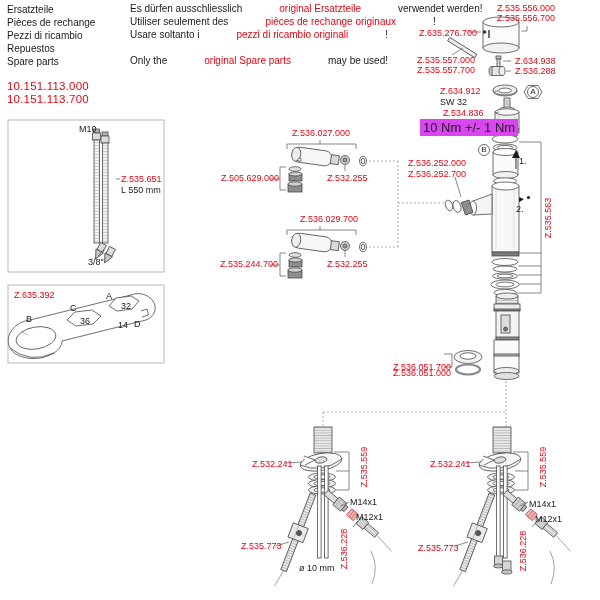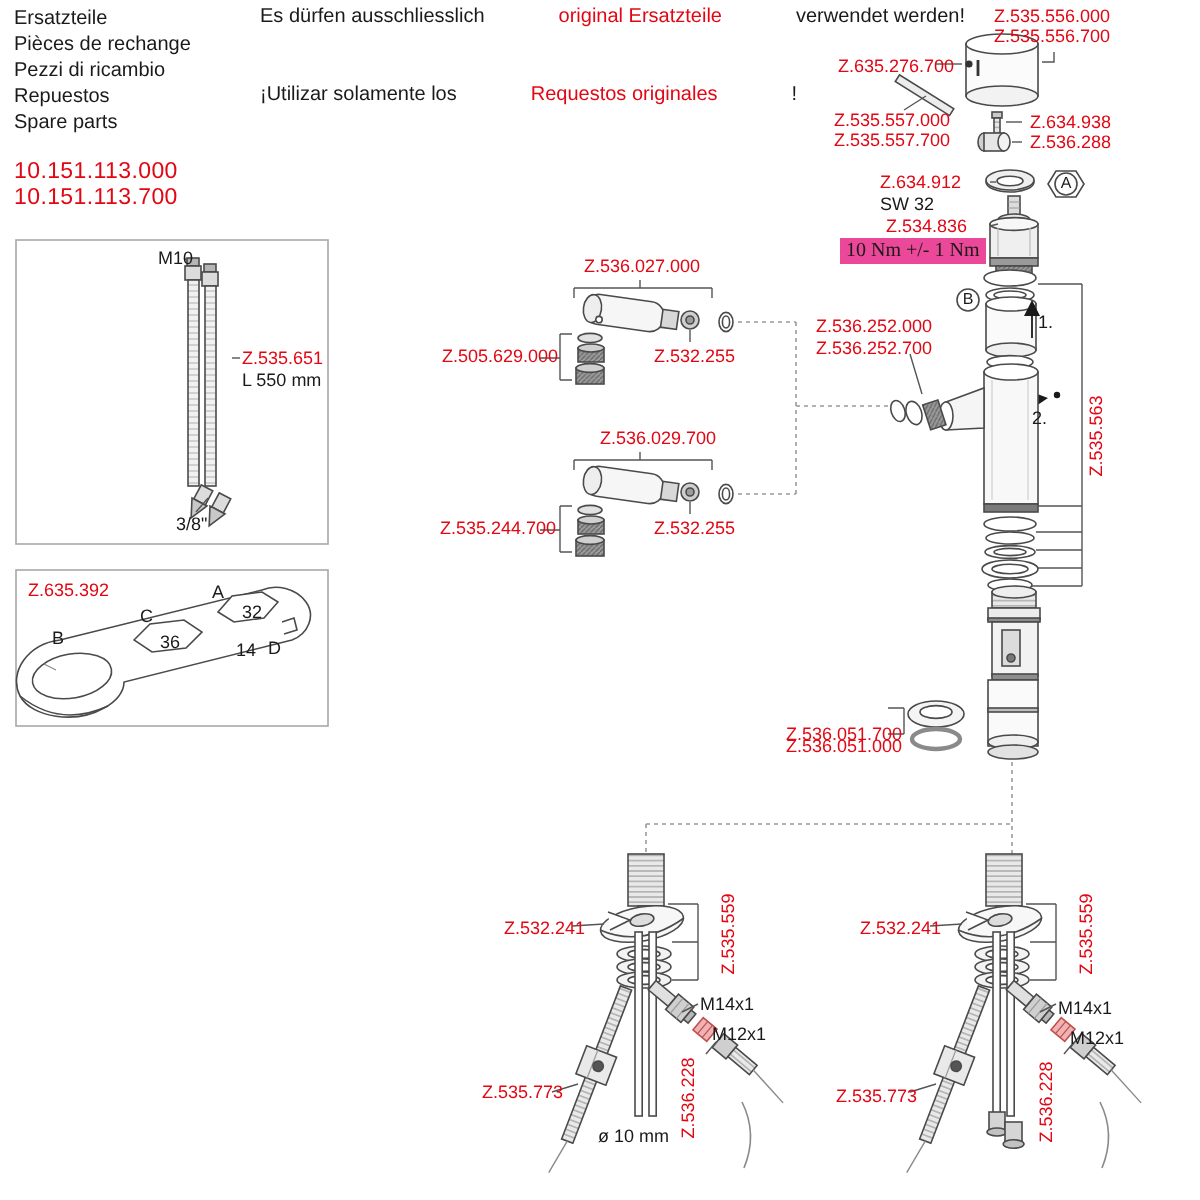--- a/index.html
+++ b/index.html
@@ -8,21 +8,21 @@
   svg{position:absolute;left:0;top:0;}
   .lbl{position:absolute;font-size:9px;line-height:10px;white-space:nowrap;}
   .red{color:#e30613;}
   .blk{color:#1a1a1a;}
   .hdr{font-size:10px;line-height:13px;}
   .notice-row{position:absolute;left:100px;font-size:10px;white-space:nowrap;}
   .notice-row span{margin-right:7px;margin-left:30px;}
   .prodnum{position:absolute;left:7px;font-size:11.5px;font-weight:normal;color:#e30613;letter-spacing:.2px;}
   .vert{transform:translate(-50%,-50%) rotate(-90deg);transform-origin:center;}
   .ctr{transform:translate(-50%,-50%);}
-  .torque{position:absolute;background:#ec4899;padding:1px 3px;font-size:10px;color:#1a1a1a;white-space:nowrap;font-family:Liberation Serif, serif;}
+  .torque{position:absolute;background:#d946ef;padding:1px 3px;font-size:13px;color:#1a1a1a;white-space:nowrap;}
   .cap-c{text-align:center;}
 </style>
 </head>
 <body>
 
 <div class="sheet">
 
 <svg width="600" height="600" viewBox="0 0 600 600">
   <defs>
     <pattern id="pbraid" width="4" height="3" patternUnits="userSpaceOnUse">
@@ -298,21 +298,23 @@
   </g>
 </svg>
 
 <div class="lbl hdr" style="left:7px;top:3px">Ersatzteile</div>
 <div class="lbl hdr" style="left:7px;top:16px">Pièces de rechange</div>
 <div class="lbl hdr" style="left:7px;top:29px">Pezzi di ricambio</div>
 <div class="lbl hdr" style="left:7px;top:42px">Repuestos</div>
 <div class="lbl hdr" style="left:7px;top:55px">Spare parts</div>
 
 <div class="notice-row" style="top:3px"><span class="blk">Es dürfen ausschliesslich</span><span class="red">original Ersatzteile</span><span class="blk">verwendet werden!</span></div>
-<div class="notice-row" style="top:42px"><span class="blk">¡Utilizar solamente los</span><span class="red">Requestos originales</span><span class="blk">!</span></div>
+<div class="notice-row" style="top:16px"><span class="blk">Utiliser seulement des</span><span class="red">pièces de rechange originaux</span><span class="blk">!</span></div>
+<div class="notice-row" style="top:29px"><span class="blk">Usare soltanto i</span><span class="red">pezzi di ricambio originali</span><span class="blk">!</span></div>
+<div class="notice-row" style="top:55px"><span class="blk">Only the</span><span class="red">original Spare parts</span><span class="blk">may be used!</span></div>
 
 <div class="prodnum" style="top:80px">10.151.113.000</div>
 <div class="prodnum" style="top:93px">10.151.113.700</div>
 
 <div class="lbl blk" style="left:79px;top:124px">M10</div>
 <div class="lbl red" style="left:121px;top:174px">Z.535.651</div>
 <div class="lbl blk" style="left:121px;top:185px">L 550 mm</div>
 <div class="lbl blk" style="left:88px;top:257px">3/8"</div>
 
 <div class="lbl red" style="left:14px;top:290px">Z.635.392</div>

